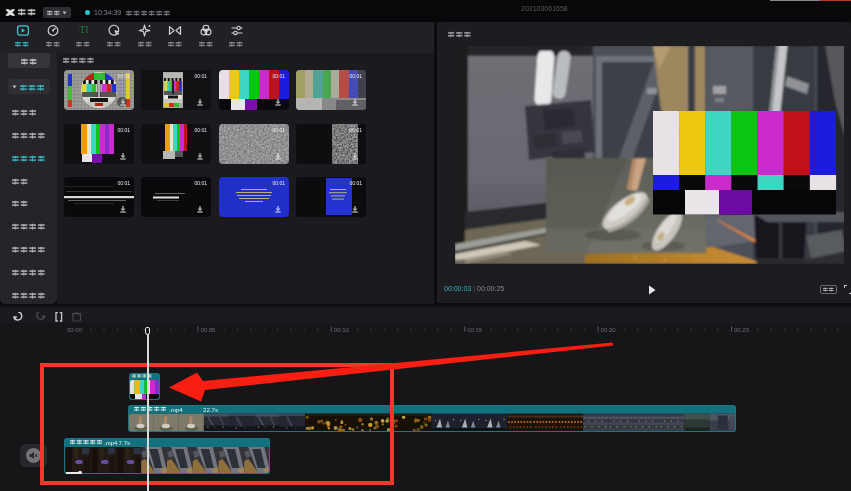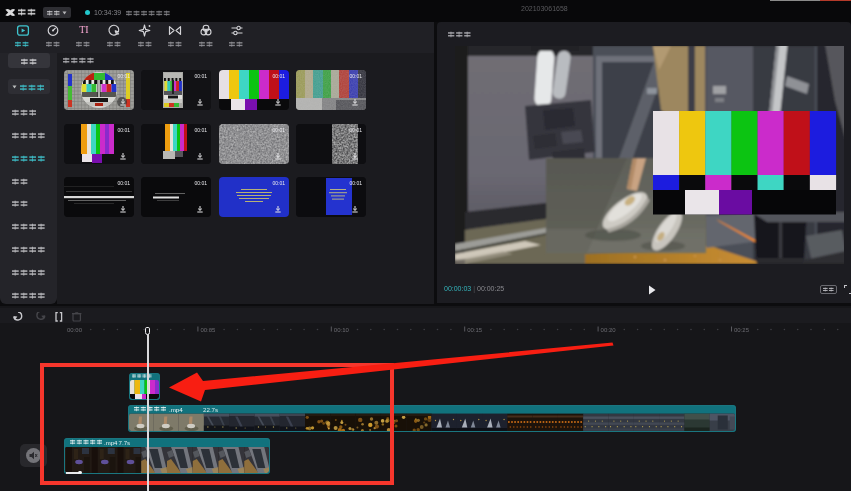--- a/index.html
+++ b/index.html
@@ -75,21 +75,21 @@
     <circle cx="7" cy="6.5" r="1" fill="#d4d4d8"></circle>
   </svg>
 <svg class="ab" style="left:45.800000000000004px;top:39.5px" width="16" height="9" viewBox="0 0 16 9">
     <rect x="0.00" y="2.12" width="5.88" height="1.40" fill="#96969c" opacity="0.85"></rect>
     <rect x="0.00" y="4.78" width="5.88" height="1.33" fill="#96969c" opacity="0.85"></rect>
     <rect x="2.35" y="1.56" width="0.84" height="5.32" fill="#96969c" opacity="0.72"></rect>
     <rect x="7.56" y="2.12" width="5.88" height="1.40" fill="#96969c" opacity="0.85"></rect>
     <rect x="7.56" y="4.78" width="5.88" height="1.33" fill="#96969c" opacity="0.85"></rect>
     <rect x="9.91" y="1.56" width="0.84" height="5.32" fill="#96969c" opacity="0.72"></rect>
   </svg>
-<div style="position:absolute;left:75px;top:24px;width:18px;height:13px;font-family:'Liberation Serif',serif;font-size:10px;color:#f9a8d4;text-align:center;line-height:12px;">TI</div>
+<div style="position:absolute;left:75px;top:24px;width:18px;height:13px;font-family:'Liberation Serif',serif;font-size:10px;color:#15803d;text-align:center;line-height:12px;">TI</div>
 <svg class="ab" style="left:76.4px;top:39.5px" width="16" height="9" viewBox="0 0 16 9">
     <rect x="0.00" y="2.12" width="5.88" height="1.40" fill="#96969c" opacity="0.85"></rect>
     <rect x="0.00" y="4.78" width="5.88" height="1.33" fill="#96969c" opacity="0.85"></rect>
     <rect x="2.35" y="1.56" width="0.84" height="5.32" fill="#96969c" opacity="0.72"></rect>
     <rect x="7.56" y="2.12" width="5.88" height="1.40" fill="#96969c" opacity="0.85"></rect>
     <rect x="7.56" y="4.78" width="5.88" height="1.33" fill="#96969c" opacity="0.85"></rect>
     <rect x="9.91" y="1.56" width="0.84" height="5.32" fill="#96969c" opacity="0.72"></rect>
   </svg>
 <svg class="ab" style="left:107px;top:24px" width="14" height="13" viewBox="0 0 14 13">
     <path d="M9.5,10.3 A4.9,4.9 0 1 1 11.5,7.8 L8.2,6.9 Z" fill="none" stroke="#d4d4d8" stroke-width="1.2" stroke-linejoin="round"></path>

